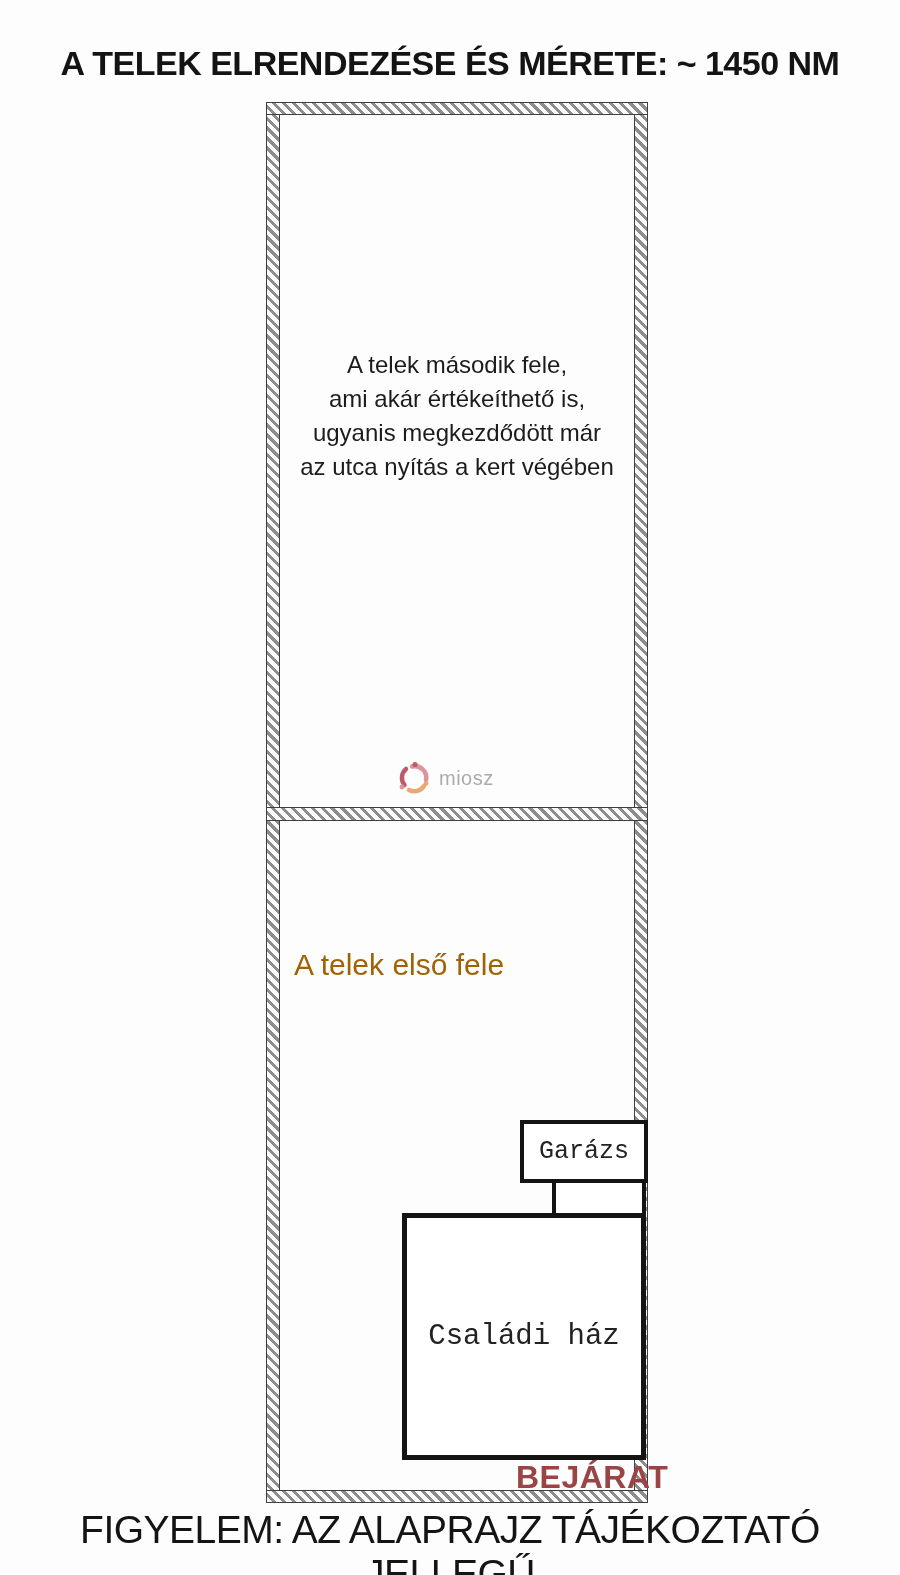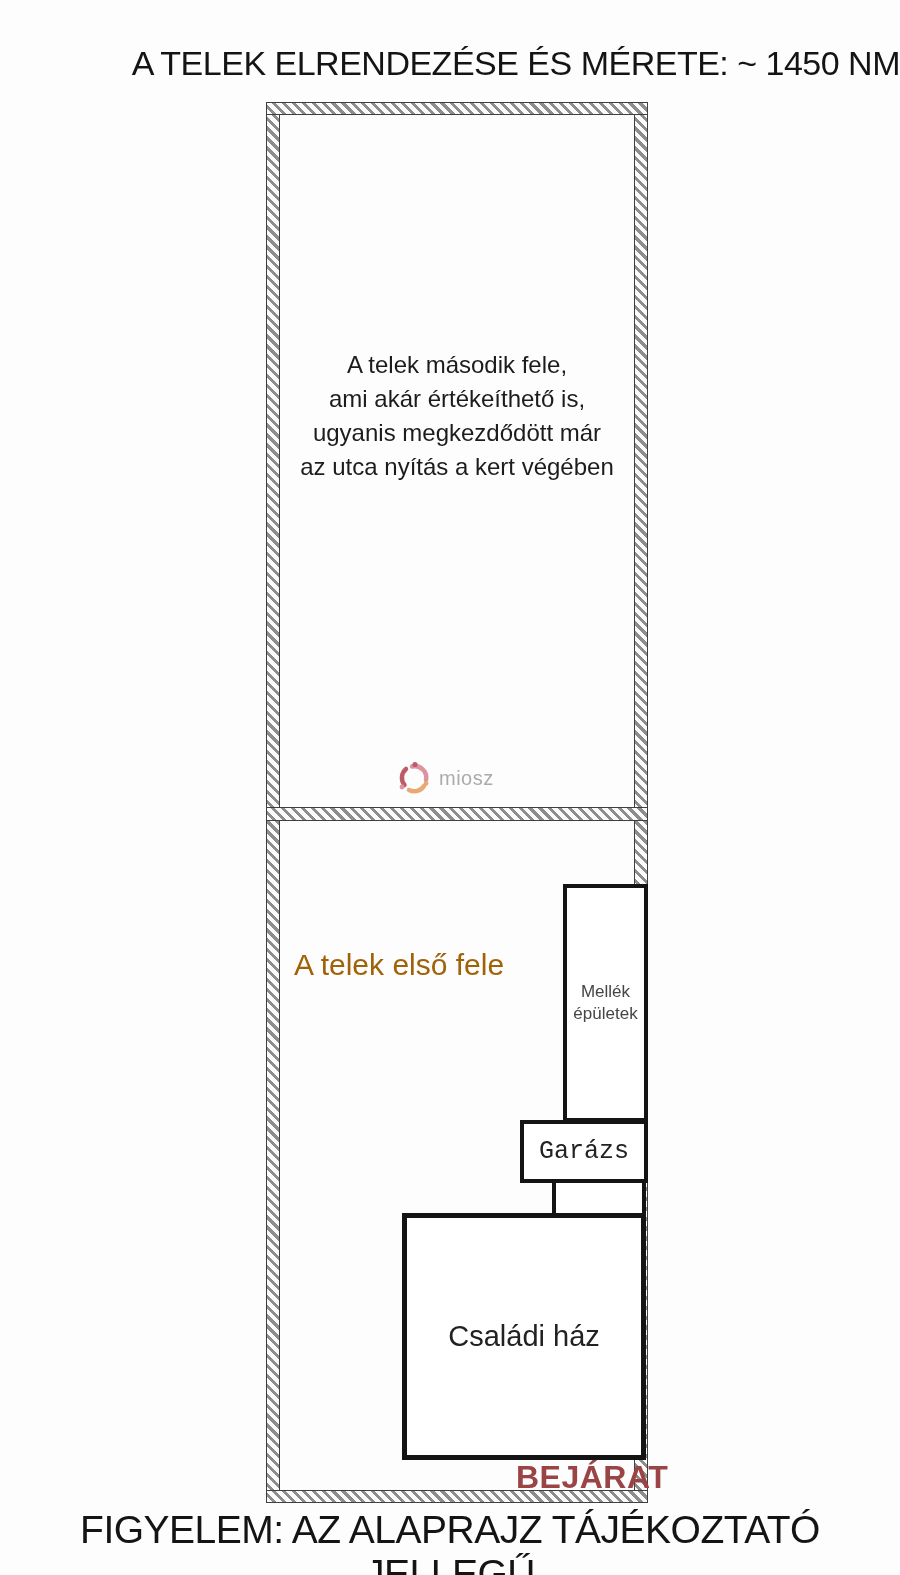--- a/index.html
+++ b/index.html
@@ -3,22 +3,22 @@
 <meta charset="utf-8">
 <style>
   html,body{margin:0;padding:0;background:#ffffff;}
   #stage{
     position:relative;width:900px;height:1575px;margin:0 auto;
     background:#fdfdfd;overflow:hidden;
     font-family:"Liberation Sans","DejaVu Sans",sans-serif;color:#161616;
   }
   
   .title{
-    position:absolute;left:0;top:44px;width:900px;text-align:right;
-    font-size:34px;font-weight:400;letter-spacing:-0.5px;color:#141414;
+    position:absolute;left:0;top:44px;width:900px;text-align:center;
+    font-size:34px;font-weight:700;letter-spacing:-0.5px;color:#141414;
   }
   .footer{
     position:absolute;left:0;top:1508px;width:900px;text-align:center;
     font-size:39px;font-weight:500;letter-spacing:-0.5px;color:#141414;
   }
   
   .wall{
     position:absolute;box-sizing:border-box;z-index:1;
     background:repeating-linear-gradient(45deg,#fbfbfb 0 4px,#8d8d8d 4px 7px);
     border:1px solid #3f3f3f;
@@ -44,21 +44,21 @@
   }
   .bld-outbuildings{left:563px;top:884px;width:85px;height:238px;}
   .bld-outbuildings .lbl{font-size:17px;line-height:22px;text-align:center;color:#454545;}
   .bld-garage{left:520px;top:1120px;width:128px;height:63px;font-family:Liberation Mono, monospace;}
   .bld-garage .lbl{font-size:25px;color:#222;}
   .bld-connector{
     position:absolute;box-sizing:border-box;background:#ffffff;z-index:3;
     left:552px;top:1183px;width:94px;height:32px;
     border-left:4px solid #141414;border-right:4px solid #141414;
   }
-  .bld-house{left:402px;top:1213px;width:244px;height:247px;border-width:5px;}
+  .bld-house{left:402px;top:1213px;width:244px;height:247px;border-width:5px;font-family:Liberation Mono, monospace;}
   .bld-house .lbl{font-size:29px;color:#222;}
   .entrance{
     position:absolute;left:516px;top:1459px;z-index:4;
     font-size:32px;font-weight:bold;letter-spacing:0.5px;color:#9b4446;
   }
   
   .watermark{position:absolute;left:396px;top:760px;z-index:2;display:flex;align-items:center;opacity:0.9;}
   .watermark svg{display:block;}
   .wm-text{margin-left:7px;font-size:20px;color:#a3a3a3;letter-spacing:0.5px;}
 </style>
@@ -92,23 +92,20 @@
         <circle cx="19" cy="4.5" r="2.6" fill="#b84a5a"></circle>
         <circle cx="6" cy="27" r="2.4" fill="#d98a96"></circle>
         <circle cx="30" cy="23.5" r="2.4" fill="#e8a065"></circle>
       </svg>
     </span>
     <span class="wm-text">miosz</span>
   </div>
 
   <div class="lower-label">A telek első fele</div>
 
-  <div class="building bld-outbuildings">
-    <span class="lbl">Mellék épületek</span>
-  </div>
 
   <div class="building bld-garage">
     <span class="lbl">Garázs</span>
   </div>
 
   <div class="bld-connector"></div>
 
   <div class="building bld-house">
     <span class="lbl">Családi ház</span>
   </div>

